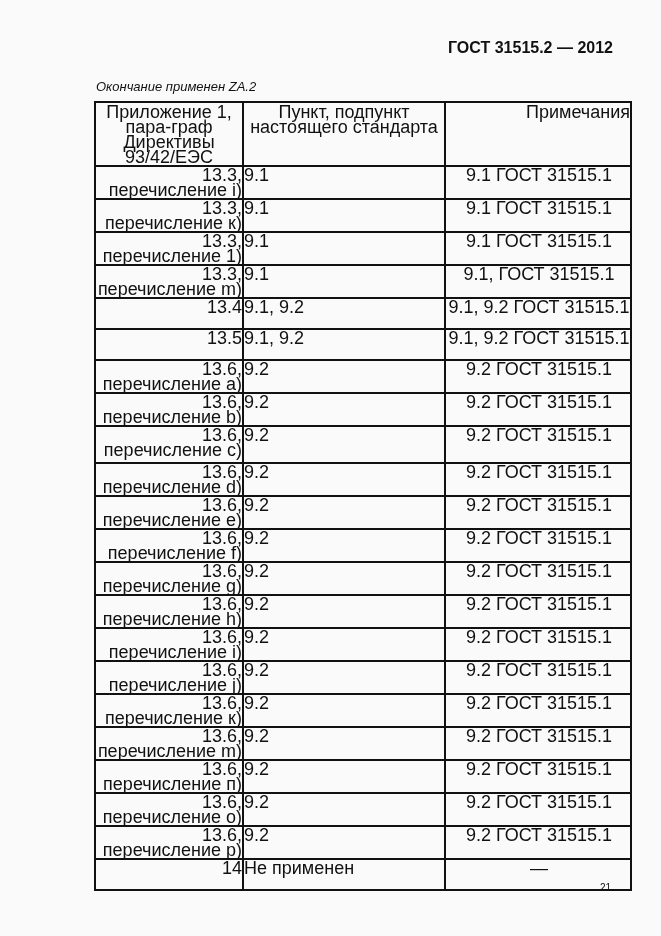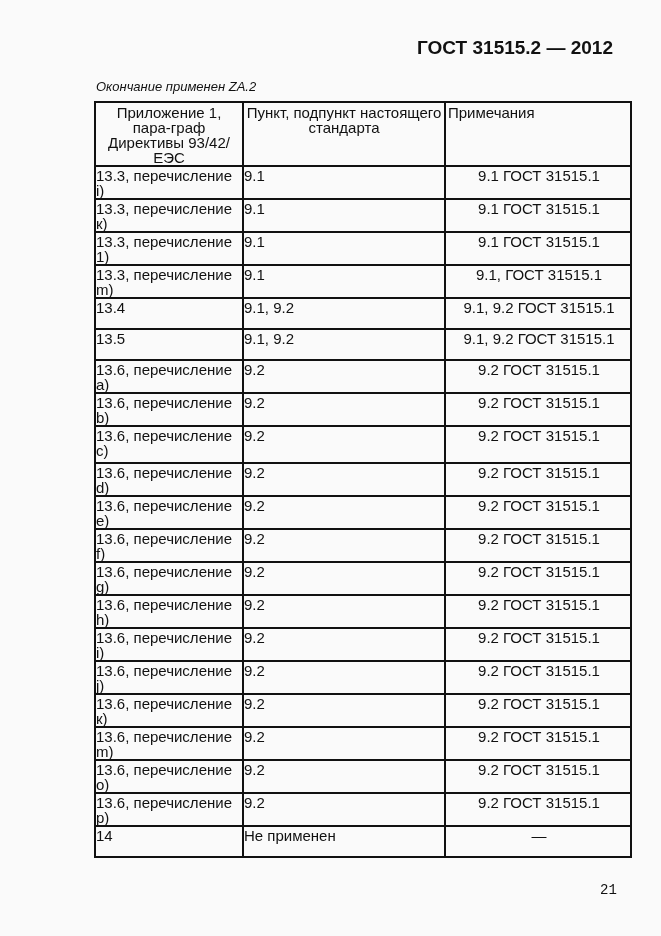--- a/index.html
+++ b/index.html
@@ -6,66 +6,66 @@
   body {
     width: 661px; height: 936px;
     background: #fafafa;
     position: relative;
     overflow: hidden;
     font-family: "Liberation Sans", sans-serif;
     color: #111;
   }
   .hdr {
     position: absolute; right: 48px; top: 38px;
-    text-align: right; font-weight: bold; font-size: 19px; line-height: 19px;
+    text-align: right; font-weight: bold; font-size: 16px; line-height: 19px;
   }
   .caption {
     position: absolute; left: 96px; top: 79px;
     font-style: italic; font-size: 13px;
   }
   table.t {
     position: absolute; left: 94px; top: 101px;
     border-collapse: collapse;
-    font-size: 15px;
+    font-size: 18px;
   }
   table.t td, table.t th {
     border: 2px solid #111;
     padding: 0;
     vertical-align: top;
     font-weight: normal;
     line-height: 15px;
   }
   table.t th { padding-top: 2px; text-align: center; }
-  .c1 { width: 146px; text-align: left; }
+  .c1 { width: 146px; text-align: right; }
   .c2 { width: 200px; text-align: left; }
   .c3 { width: 182px; text-align: center; padding-left: 2px !important; }
   table.t tr.hr th { height: 44px; }
   table.t tr.r td { height: 28px; padding-top: 1px; }
   table.t tr.r.tall td { height: 34px; }
   table.t td.c3 { padding-left: 2px; }
   .pageno {
     position: absolute; left: 600px; top: 882px;
-    font-family: Liberation Mono, monospace; font-size: 14px;
+    font-family: Liberation Sans, sans-serif; font-size: 10px;
   }
 </style>
 </head>
 <body>
 
 <div class="hdr">
   <div>ГОСТ 31515.2 — 2012</div>
 </div>
 
 <div class="caption">Окончание применен ZA.2</div>
 
 <table class="t">
   <thead>
     <tr class="hr">
       <th class="c1">Приложение 1, пара-граф Директивы 93/42/ЕЭС</th>
       <th class="c2">Пункт, подпункт настоящего стандарта</th>
-      <th class="c3" style="text-align:left">Примечания</th>
+      <th class="c3" style="text-align:right">Примечания</th>
     </tr>
   </thead>
   <tbody id="tbody">
       <tr class="r">
         <td class="c1">13.3, перечисление i)</td>
         <td class="c2">9.1</td>
         <td class="c3">9.1 ГОСТ 31515.1</td>
       </tr>
       <tr class="r">
         <td class="c1">13.3, перечисление к)</td>
@@ -146,20 +146,25 @@
         <td class="c1">13.6, перечисление к)</td>
         <td class="c2">9.2</td>
         <td class="c3">9.2 ГОСТ 31515.1</td>
       </tr>
       <tr class="r">
         <td class="c1">13.6, перечисление m)</td>
         <td class="c2">9.2</td>
         <td class="c3">9.2 ГОСТ 31515.1</td>
       </tr>
       <tr class="r">
+        <td class="c1">13.6, перечисление п)</td>
+        <td class="c2">9.2</td>
+        <td class="c3">9.2 ГОСТ 31515.1</td>
+      </tr>
+      <tr class="r">
         <td class="c1">13.6, перечисление o)</td>
         <td class="c2">9.2</td>
         <td class="c3">9.2 ГОСТ 31515.1</td>
       </tr>
       <tr class="r">
         <td class="c1">13.6, перечисление p)</td>
         <td class="c2">9.2</td>
         <td class="c3">9.2 ГОСТ 31515.1</td>
       </tr>
       <tr class="r">

